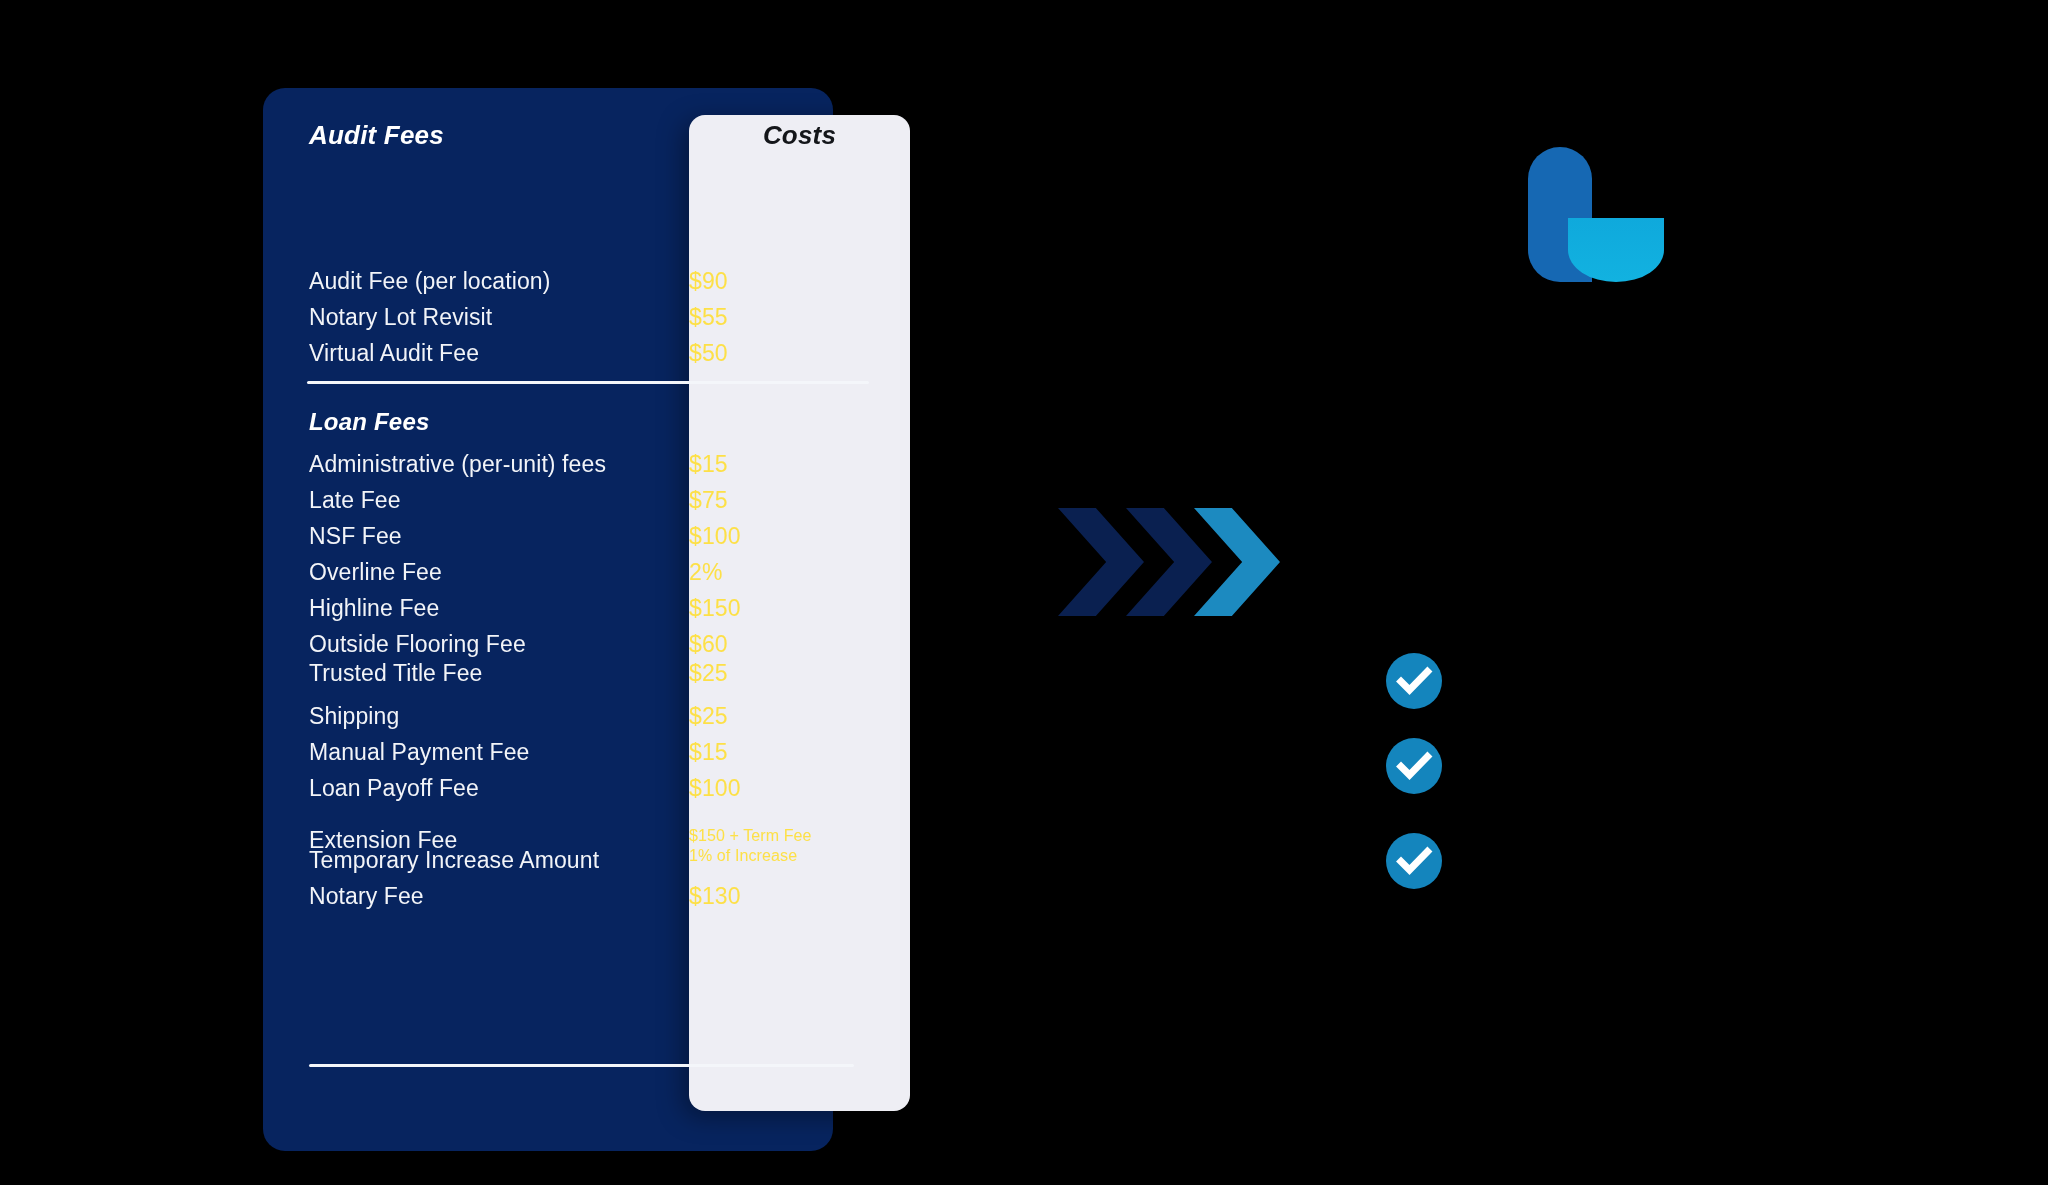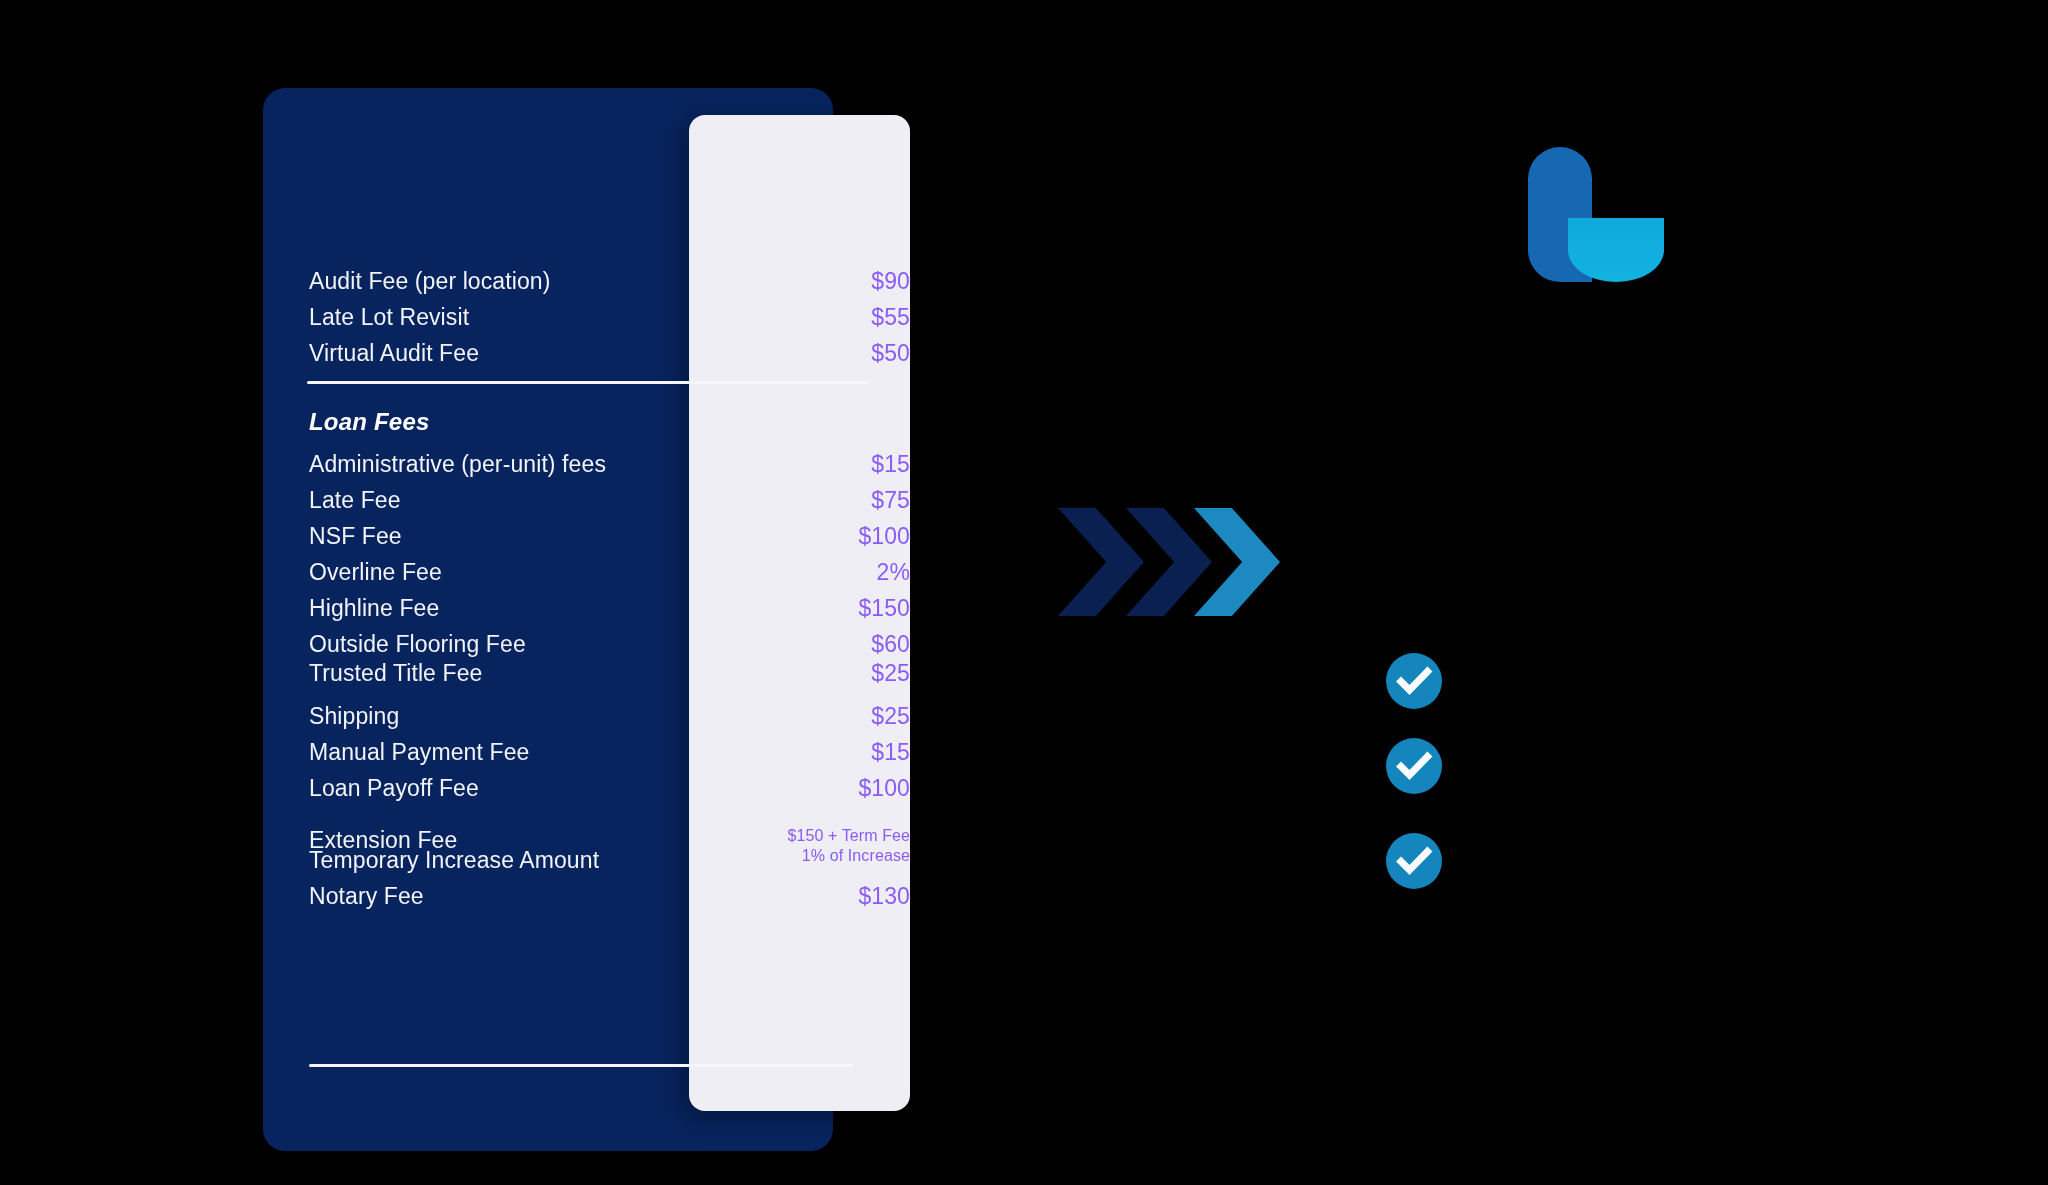--- a/index.html
+++ b/index.html
@@ -101,23 +101,23 @@
     color: #F2F4F8;
     font-weight: 400;
     letter-spacing: 0.1px;
     white-space: nowrap;
   }
   .fee-cost {
     position: absolute;
     left: 426px;
     top: 0;
     width: 221px;
-    text-align: right;
+    text-align: left;
     font-size: 23px;
-    color: #8b5cf6;
+    color: #fde047;
     font-weight: 400;
     letter-spacing: 0.1px;
     white-space: nowrap;
   }
   .fee-cost.tight { font-size: 16px; }
 
   .divider {
     position: absolute;
     height: 3px;
     background: #F4F6FA;
@@ -190,32 +190,36 @@
 </style>
 </head>
 <body>
 
 <div id="fee-card"></div>
 
 <div id="costs-panel"></div>
 
 <div id="table-layer">
 
+  <div class="head-row">
+    <div class="head-label">Audit Fees</div>
+    <div class="head-costs">Costs</div>
+  </div>
 
   <div class="divider" id="divider-top"></div>
 
   <div class="section-title" id="loan-fees-title" style="top:320px;">Loan Fees</div>
 
   <div id="rows-container">
       <div class="fee-row" style="top: 180px;">
         <div class="fee-name">Audit Fee (per location)</div>
         <div class="fee-cost">$90</div>
       </div>
       <div class="fee-row" style="top: 216px;">
-        <div class="fee-name">Late Lot Revisit</div>
+        <div class="fee-name">Notary Lot Revisit</div>
         <div class="fee-cost">$55</div>
       </div>
       <div class="fee-row" style="top: 252px;">
         <div class="fee-name">Virtual Audit Fee</div>
         <div class="fee-cost">$50</div>
       </div>
       <div class="fee-row" style="top: 363px;">
         <div class="fee-name">Administrative (per-unit) fees</div>
         <div class="fee-cost">$15</div>
       </div>

